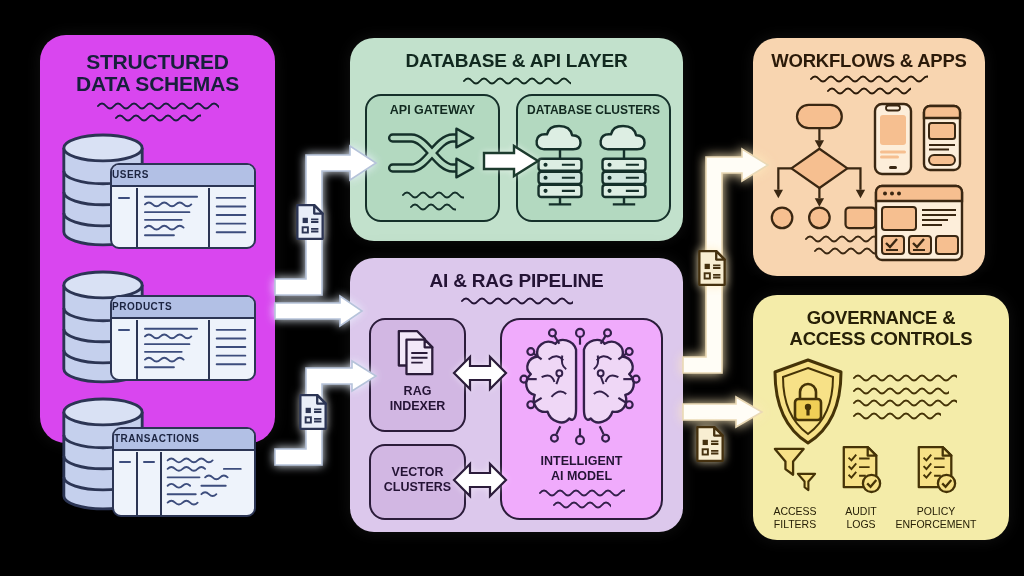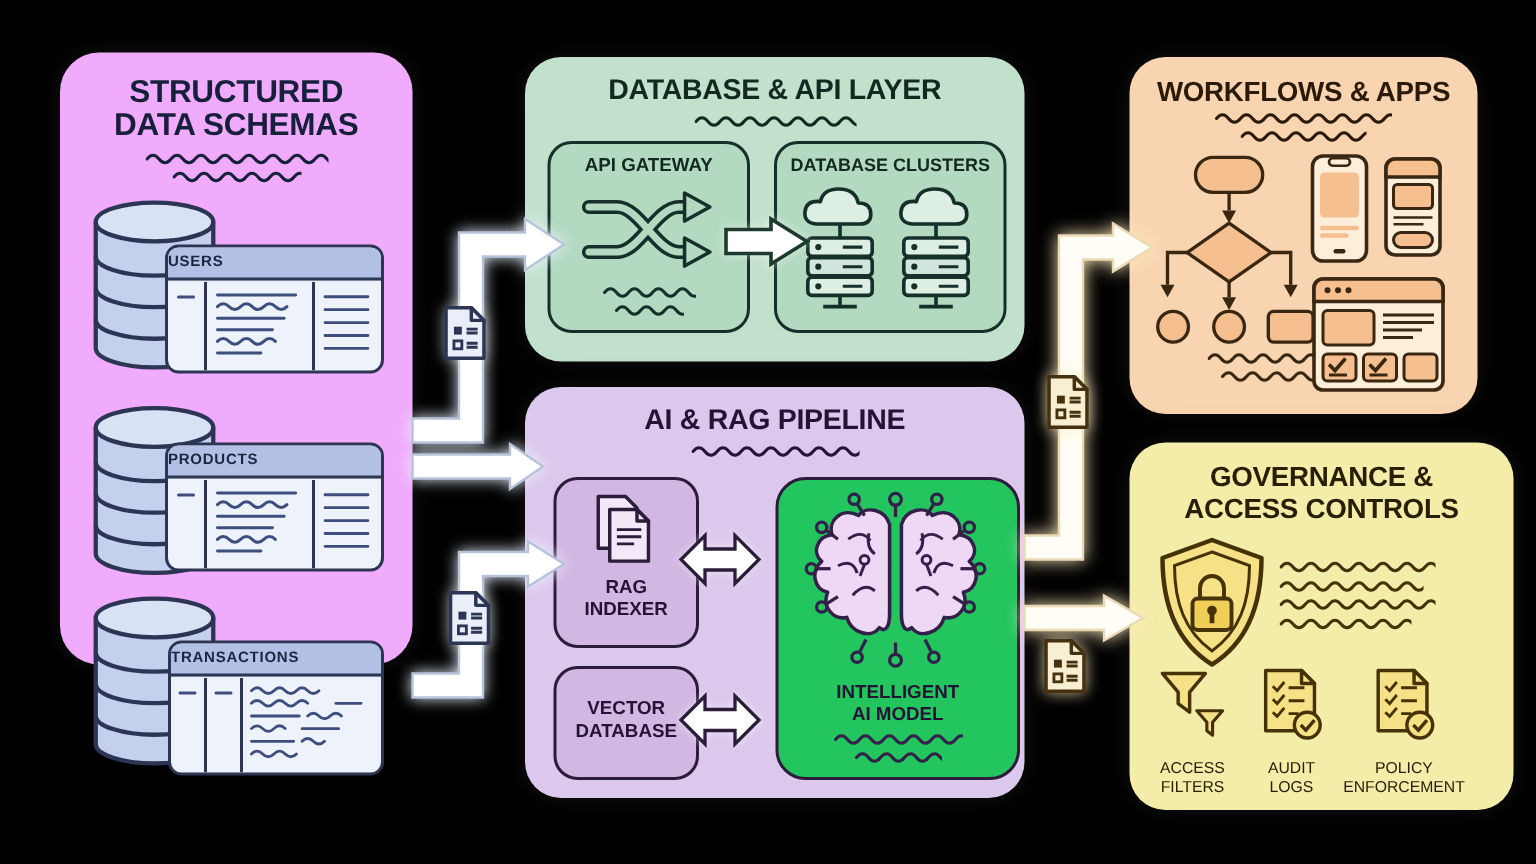--- a/index.html
+++ b/index.html
@@ -1,19 +1,19 @@
 <!DOCTYPE html>
 <html><head>
 <meta charset="utf-8">
 <style>
   html,body{margin:0;padding:0;background:#000;}
   .stage{position:relative;width:1024px;height:576px;background:#000;overflow:hidden;
          font-family:"Liberation Sans","DejaVu Sans",sans-serif;}
   .panel{position:absolute;border-radius:26px;box-shadow:0 0 16px rgba(255,255,255,.07),0 12px 30px rgba(0,0,0,.55);}
-  .p-schemas{left:40px;top:35px;width:235px;height:408px;background:#f0abfc;color:#17203b;}
+  .p-schemas{left:40px;top:35px;width:235px;height:408px;background:#d946ef;color:#17203b;}
   .p-api{left:350px;top:38px;width:333px;height:203px;background:#c2e1cc;color:#11291f;border-radius:24px;}
   .p-rag{left:350px;top:258px;width:333px;height:274px;background:#dcc8ec;color:#241335;border-radius:24px;}
   .p-work{left:753px;top:38px;width:232px;height:238px;background:#f8d5b0;color:#2b1a09;border-radius:24px;}
   .p-gov{left:753px;top:295px;width:256px;height:245px;background:#f4eca9;color:#272007;border-radius:24px;}
   .ptitle{position:absolute;left:0;right:0;text-align:center;font-weight:700;letter-spacing:-.2px;margin:0;}
   .t-schemas{top:16px;font-size:21px;line-height:22px;}
   .t-api,.t-rag{top:12px;font-size:19px;}
   .t-work{top:12px;font-size:18.5px;}
   .t-gov{top:12px;font-size:18.5px;line-height:21px;}
   .sqwrap{position:absolute;left:0;right:0;display:flex;flex-direction:column;align-items:center;gap:2px;}
@@ -378,24 +378,24 @@
           <use href="#docstack"></use>
         </svg>
       <div class="sublabel" style="top:64px">
         <span>RAG</span><br>
         <span>INDEXER</span>
       </div>
     </div>
     <div class="subbox b-purp" style="left:19px;top:186px;width:93px;height:72px">
       <div class="sublabel" style="top:19px">
         <span>VECTOR</span><br>
-        <span>DATABASE</span>
-      </div>
-    </div>
-    <div class="subbox b-purp" style="left:167px;top:60px;width:159px;height:198px;background:#22c55e;border-radius:20px">
+        <span>CLUSTERS</span>
+      </div>
+    </div>
+    <div class="subbox b-purp" style="left:150px;top:60px;width:159px;height:198px;background:#f0abfc;border-radius:20px">
       <svg class="icon" style="left:17px;top:6px" width="122" height="122" viewBox="0 0 124 124">
           <use href="#brain"></use>
         </svg>
       <div class="sublabel" style="top:134px">
         <span>INTELLIGENT</span><br>
         <span>AI MODEL</span>
       </div>
       <div class="sqwrap" style="top:168px;color:#33204a">
         <svg class="sq" width="86" height="10" viewBox="0 0 86 10">
             <use href="#wave"></use>

